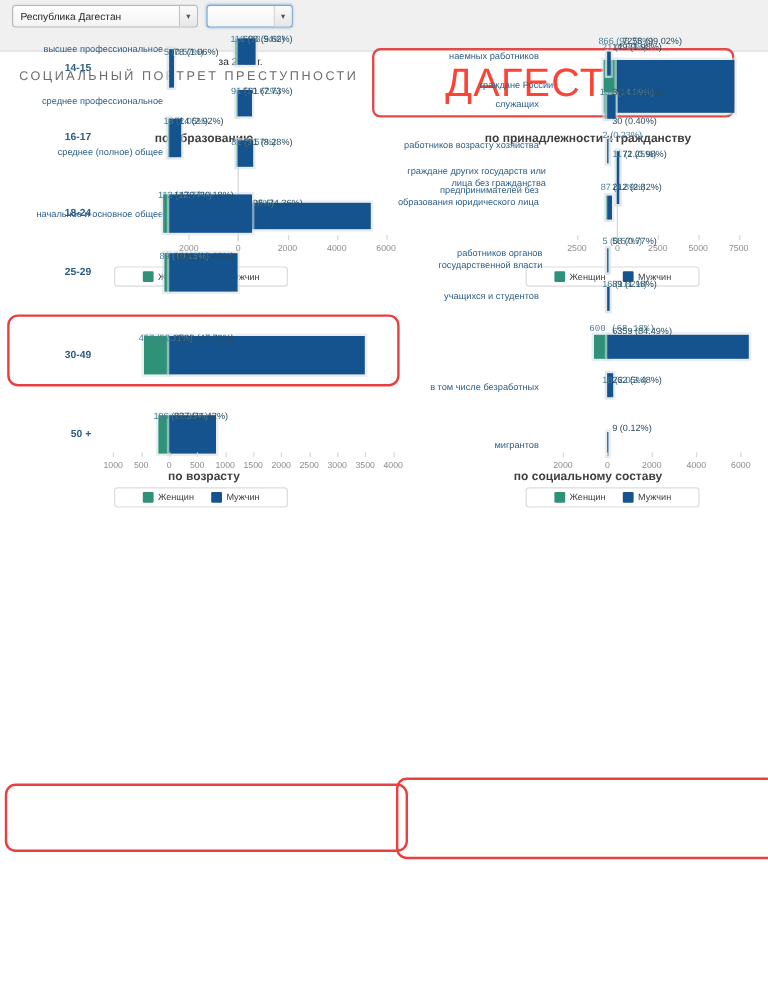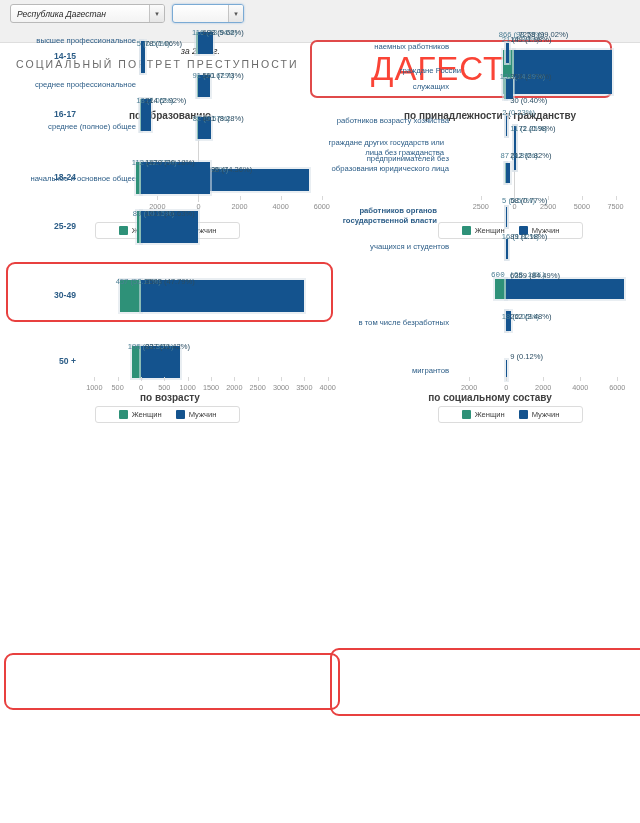--- a/index.html
+++ b/index.html
@@ -18,21 +18,21 @@
     background: #f0f0f0; border-bottom: 1px solid #dedede;
   }
   .select-box {
     position: absolute; top: 4px; height: 19px;
     background: linear-gradient(#ffffff, #f3f3f3);
     border: 1px solid #b9b9b9; border-radius: 3px;
     display: flex; align-items: stretch;
   }
   .select-box .sel-label {
     flex: 1 1 auto; display: flex; align-items: center;
-    padding: 0 6px; font-size: 8.5px; color: #262626; white-space: nowrap; font-style: italic;
+    padding: 0 6px; font-size: 8.5px; color: #262626; white-space: nowrap;
   }
   .select-box .sel-arrow {
     width: 15px; border-left: 1px solid #c4c4c4;
     background: linear-gradient(#fbfbfb, #e6e6e6);
     display: flex; align-items: center; justify-content: center;
     color: #555; font-size: 7px; border-radius: 0 2px 2px 0;
   }
   #region-select { left: 10px; width: 155px; }
   #year-select  { left: 172px; width: 72px; border-color:#7aaad4; box-shadow:0 0 2px rgba(90,150,210,.6); }
   #year-select .sel-label { justify-content: center; margin-top: 46px; }
@@ -162,21 +162,21 @@
       </div>
     </div>
   <div class="panel" id="panel-citizenship" style="left: 340px; top: 0px; width: 300px; height: 250px;">
       <div class="panel-title" style="top:110px;left:0;width:300px;">по принадлежности к гражданству</div>
       <div class="zeroline" style="left:174.47826086956522px;top:136px;height:66px;"></div>
       <div class="cat-label" style="right:179px;top:66px;width:118px;">граждане России</div>
       <div class="bar f" style="left:162.80608695652174px;top:50px;width:11.67217391304348px;height:44px;"></div>
       <div class="bar m" style="left:174.47826086956522px;top:50px;width:97.82521739130434px;height:44px;"></div>
       <div class="val-label" style="left:158.80608695652174px;top:30px;transform:translateX(-0px);">866 (98.75%)</div>
       <div class="val-label m" style="left:178.47826086956522px;top:30px;">7258 (99.02%)</div>
-      <div class="cat-label" style="right:196px;top:138px;width:118px;">граждане других государств или лица без гражданства</div>
+      <div class="cat-label" style="right:185px;top:138px;width:118px;">граждане других государств или лица без гражданства</div>
       <div class="bar f" style="left:174.32999999999998px;top:126px;width:1.2px;height:44px;"></div>
       <div class="bar m" style="left:174.47826086956522px;top:126px;width:1.2px;height:44px;"></div>
       <div class="val-label" style="left:170.32999999999998px;top:124px;transform:translateX(-0px);">11 (1.25%)</div>
       <div class="val-label m" style="left:178.47826086956522px;top:124px;">72 (0.98%)</div>
       <div class="tickmark" style="left:140.7826086956522px;top:196px;"></div>
       <div class="tick" style="left:120.78260869565219px;top:202px;width:40px;">2500</div>
       <div class="tickmark" style="left:174.47826086956522px;top:196px;"></div>
       <div class="tick" style="left:154.47826086956522px;top:202px;width:40px;">0</div>
       <div class="tickmark" style="left:208.17391304347825px;top:196px;"></div>
       <div class="tick" style="left:188.17391304347825px;top:202px;width:40px;">2500</div>
@@ -277,21 +277,21 @@
       <div class="cat-label" style="right:191px;top:116px;width:118px;">работников возрасту хозяйства</div>
       <div class="bar f" style="left:166.13136842105263px;top:116px;width:1.2px;height:20px;"></div>
       <div class="bar m" style="left:166.16842105263157px;top:116px;width:1.2px;height:20px;"></div>
       <div class="val-label" style="left:162.13136842105263px;top:108px;transform:translateX(-0px);">2 (0.23%)</div>
       <div class="val-label m" style="left:170.16842105263157px;top:96px;">30 (0.40%)</div>
       <div class="cat-label" style="right:191px;top:154px;width:118px;">предпринимателей без образования юридического лица</div>
       <div class="bar f" style="left:164.55663157894736px;top:163px;width:1.6117894736842118px;height:20px;"></div>
       <div class="bar m" style="left:166.16842105263157px;top:163px;width:3.9275789473684313px;height:20px;"></div>
       <div class="val-label" style="left:160.55663157894736px;top:151px;transform:translateX(-0px);">87 (9.89%)</div>
       <div class="val-label m" style="left:170.16842105263157px;top:151px;">212 (2.82%)</div>
-      <div class="cat-label" style="right:203px;top:206px;width:118px;font-weight:bold;">работников органов государственной власти</div>
+      <div class="cat-label" style="right:188px;top:206px;width:118px;">работников органов государственной власти</div>
       <div class="bar f" style="left:166.0757894736842px;top:207px;width:1.2px;height:20px;"></div>
       <div class="bar m" style="left:166.16842105263157px;top:207px;width:1.2px;height:20px;"></div>
       <div class="val-label" style="left:162.0757894736842px;top:196px;transform:translateX(-0px);">5 (0.57%)</div>
       <div class="val-label m" style="left:170.16842105263157px;top:196px;">58 (0.77%)</div>
       <div class="cat-label" style="right:191px;top:242px;width:118px;">учащихся и студентов</div>
       <div class="bar f" style="left:165.872px;top:239px;width:1.2px;height:20px;"></div>
       <div class="bar m" style="left:166.16842105263157px;top:239px;width:1.6488421052631566px;height:20px;"></div>
       <div class="val-label" style="left:161.872px;top:232px;transform:translateX(-0px);">16 (1.82%)</div>
       <div class="val-label m" style="left:170.16842105263157px;top:232px;">89 (1.18%)</div>
       <div class="bar f" style="left:155.05263157894737px;top:279px;width:11.115789473684202px;height:20px;"></div>

